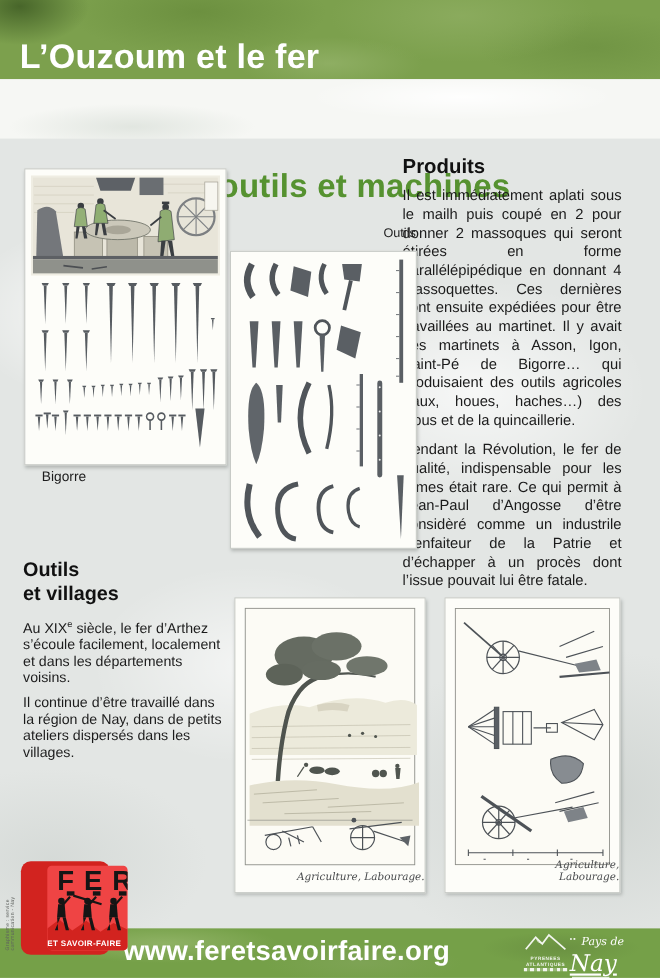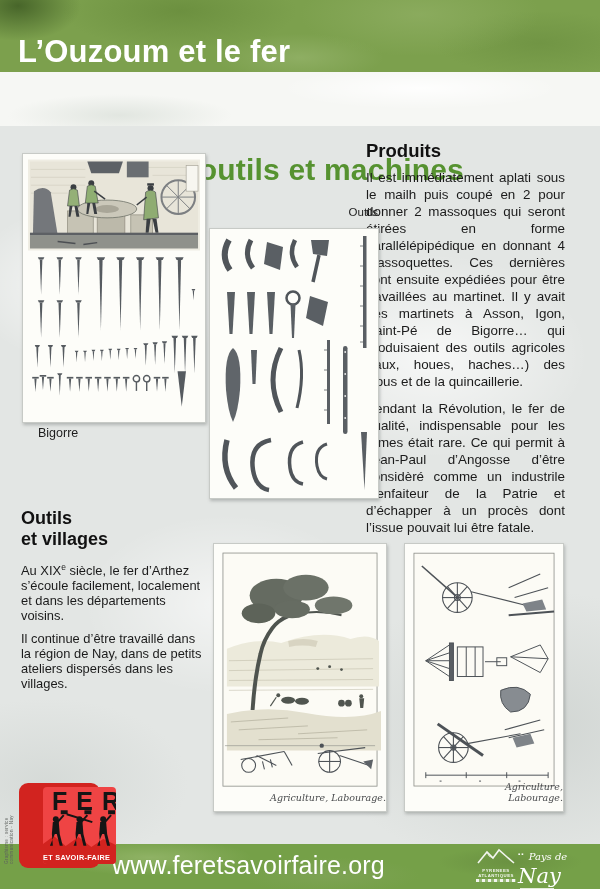--- a/index.html
+++ b/index.html
@@ -72,21 +72,21 @@
   .footer-band{
     position:absolute;left:0;top:844px;width:600px;height:45px;
     background-color:#75a048;
     background-image:
       radial-gradient(ellipse 170px 30px at 25% 30%, rgba(146,180,104,.9), transparent 60%),
       radial-gradient(ellipse 150px 30px at 55% 70%, rgba(128,164,88,.8), transparent 60%),
       radial-gradient(ellipse 120px 25px at 85% 40%, rgba(104,142,64,.8), transparent 60%);
   }
   .website-url{
     position:absolute;left:112px;top:851px;
-    font-size:25px;font-weight:normal;color:#ffffff;letter-spacing:.2px;
+    font-size:25px;font-weight:bold;color:#ffffff;letter-spacing:.2px;
   }
   
   .fer-logo{
     position:absolute;left:19px;top:783px;width:81px;height:85px;
     background:#d2231f;border-radius:9px;padding:4px;box-sizing:border-box;z-index:3;
   }
   .fer-inner{position:relative;width:100%;height:100%;background:#ef4444;border-radius:4px;overflow:hidden;margin-left:20px;}
   .fer-zigzag{position:absolute;left:0;bottom:0;width:100%;height:36px;}
   .fer-title{
     position:absolute;left:0;top:0;width:100%;text-align:center;
@@ -98,21 +98,21 @@
     font-size:7.3px;font-weight:bold;color:#ffffff;letter-spacing:.3px;
   }
   
   .pyrenees-logo{position:absolute;left:476px;top:848px;width:40px;color:#f2f5ee;text-align:center;}
   .pyrenees-logo .txt{font-size:4.3px;font-weight:bold;letter-spacing:.5px;line-height:5px;}
   .pyrenees-bar{margin-top:1px;height:2.5px;
     background:repeating-linear-gradient(90deg,#f2f5ee 0 3px,rgba(255,255,255,.25) 3px 6px);}
   .pays-logo{position:absolute;left:518px;top:846px;width:70px;color:#ffffff;}
   .pays-script{font-family:"DejaVu Serif",serif;font-style:italic;}
   .pays-small{font-size:10px;margin-top:48px;}
-  .pays-big{font-size:21px;}
+  .pays-big{font-size:21px;text-decoration:underline;}
   .pays-squares{font-size:6px;letter-spacing:1px;vertical-align:4px;}
   .communaute{font-size:4.2px;letter-spacing:.3px;margin-top:0;border-top:1px solid rgba(255,255,255,.8);width:34px;padding-top:1px;margin-left:2px;}
   
   .vertical-credit{
     position:absolute;left:4px;top:784px;height:80px;
     writing-mode:vertical-rl;transform:rotate(180deg);
     font-size:4.6px;color:#5f625f;letter-spacing:.3px;
   }
 </style>
 </head>

